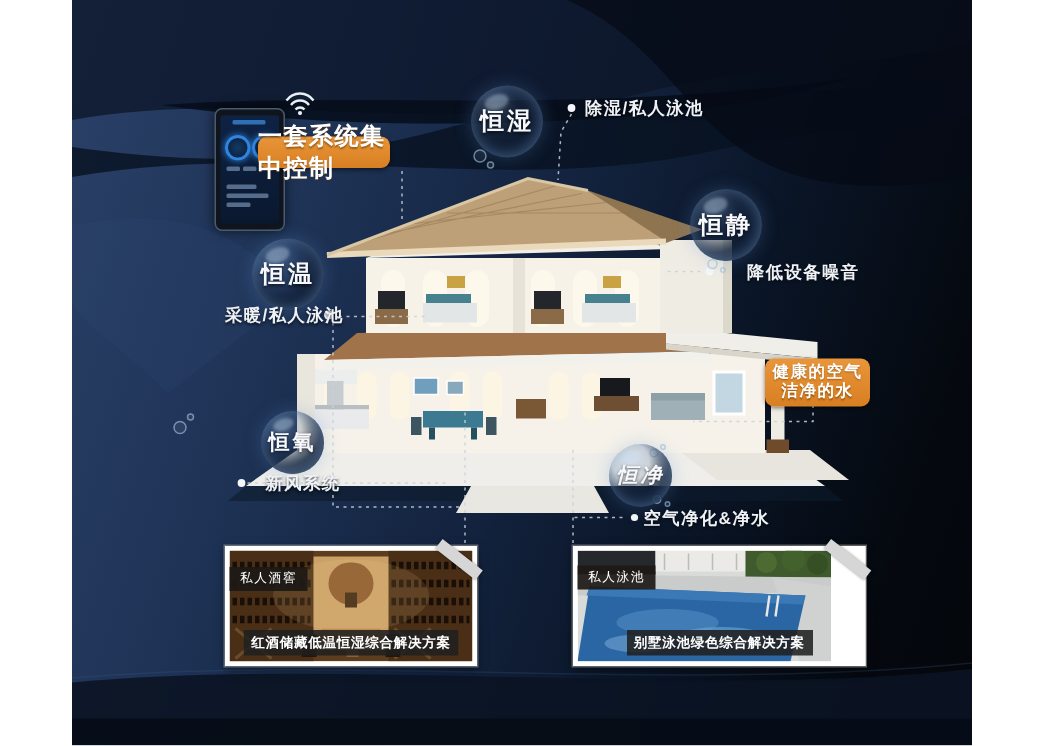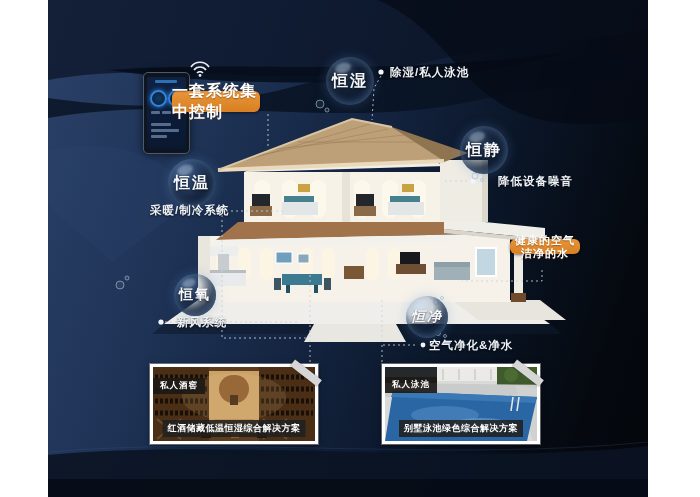--- a/index.html
+++ b/index.html
@@ -20,41 +20,41 @@
   .b-md{width:42px;height:42px;font-size:14px;}
 
   .desc{position:absolute;color:#eef2f7;font-size:11.5px;font-weight:bold;letter-spacing:1px;
         white-space:nowrap;text-shadow:0 1px 2px rgba(0,0,0,.7);}
 
   
   .obox{position:absolute;background:linear-gradient(#e9953a,#d87f22);border-radius:6px;color:#fff;
         font-weight:bold;display:flex;flex-direction:column;align-items:center;justify-content:center;
         box-shadow:0 1px 3px rgba(0,0,0,.5);text-shadow:0 1px 1px rgba(90,50,0,.5);}
   .obox.ctrl{left:124px;top:91px;width:88px;height:21px;font-size:16px;letter-spacing:1px;}
-  .obox.healthy{left:462px;top:239px;width:70px;height:15px;font-size:11px;line-height:13px;letter-spacing:1px;justify-content:center;}
+  .obox.healthy{left:462px;top:239px;width:70px;height:32px;font-size:11px;line-height:13px;letter-spacing:1px;justify-content:center;}
 
   
   .phone{position:absolute;left:95px;top:72px;width:45px;height:80px;background:#10151d;
          border:1px solid #4a5a70;border-radius:5px;box-shadow:0 0 8px rgba(0,0,0,.6);}
   .phone .screen{position:absolute;left:3px;top:4px;right:3px;bottom:4px;border-radius:2px;
          background:linear-gradient(#0e2244,#0a182f);}
   .phone .bar{position:absolute;left:8px;top:3px;width:22px;height:3px;background:#2f6fb5;border-radius:1px;}
   .knob{position:absolute;top:13px;width:13px;height:13px;border-radius:50%;
         border:2px solid #2f85e0;background:radial-gradient(circle,#0b2richard,#0a1c33);
         background:radial-gradient(circle,#123a66,#0a1c33);box-shadow:0 0 5px #2f85e0;}
   .knob.k1{left:3px;} .knob.k2{left:21px;}
   .prow{position:absolute;left:4px;height:3px;background:rgba(160,190,225,.5);border-radius:1px;}
 
   
   .card{position:absolute;width:168px;height:80px;background:#fff;border:3px solid #ffffff;
         box-shadow:0 0 0 1px rgba(180,180,180,.5),0 2px 6px rgba(0,0,0,.5);box-sizing:border-box;}
   .card .photo{position:absolute;left:0;top:0;right:0;bottom:0;overflow:hidden;}
   .card .photo svg{display:block;}
   .tag{position:absolute;left:0;top:11px;background:rgba(28,25,22,.92);color:#fff;font-size:8.5px;
-       font-weight:bold;letter-spacing:1px;padding:2px 7px;font-family:"Liberation Serif",serif;}
+       font-weight:normal;letter-spacing:1px;padding:2px 7px;font-family:"Liberation Serif",serif;}
   .caption{position:absolute;bottom:4px;left:50%;transform:translateX(-50%);background:rgba(32,32,32,.88);
        color:#fff;font-size:9px;font-weight:bold;letter-spacing:.5px;white-space:nowrap;padding:2px 5px;
        font-family:"Liberation Serif",serif;}
   .ribbon{position:absolute;top:2px;right:-8px;width:34px;height:8px;background:#d6d6d6;
        transform:rotate(38deg);box-shadow:0 0 2px rgba(0,0,0,.4);}
 </style>
 </head>
 <body>
 
 <div class="canvas">
@@ -203,39 +203,39 @@
     </svg>
 
     <div class="obox ctrl">
       <span>一套系统集中控制</span>
     </div>
     <div class="obox healthy">
       <span>健康的空气</span>
       <span>洁净的水</span>
     </div>
 
-    <div class="bubble b-lg" style="left:278px;top:57px;">
+    <div class="bubble b-lg" style="left:266px;top:57px;">
       <span>恒湿</span>
     </div>
     <div class="bubble b-lg" style="left:412px;top:126px;align-items:center;">
       <span>恒静</span>
     </div>
     <div class="bubble b-lg" style="left:120px;top:159px;font-family:Liberation Serif, serif;">
       <span>恒温</span>
     </div>
     <div class="bubble b-md" style="left:82px;top:274px;margin-left:44px;">
       <span>恒氧</span>
     </div>
     <div class="bubble b-md" style="left:358px;top:296px;font-style:italic;">
       <span>恒净</span>
     </div>
 
     <div class="desc" style="left:342px;top:65px;">除湿/私人泳池</div>
     <div class="desc" style="left:434px;top:174px;padding-left:16px;">降低设备噪音</div>
-    <div class="desc" style="left:102px;top:203px;">采暖/制冷系统</div>
+    <div class="desc" style="left:102px;top:203px;">采暖/私人泳池</div>
     <div class="desc" style="left:81px;top:315px;margin-left:48px;">新风系统</div>
     <div class="desc" style="left:381px;top:338px;">空气净化&amp;净水</div>
 
     <div class="card" style="left:102px;top:364px;width:168px;">
       <div class="photo">
         <svg width="162" height="74" viewBox="0 0 162 74">
           <rect width="162" height="74" fill="#5d3d1e"></rect>
           <rect x="0" y="0" width="56" height="74" fill="#4a2f16"></rect>
           <rect x="106" y="0" width="56" height="74" fill="#4a2f16"></rect>
           <g stroke="#1a0f06" stroke-width="5" stroke-dasharray="3 2">
@@ -262,21 +262,21 @@
           <rect x="48" y="56" width="10" height="15" fill="#241708"></rect>
           <rect x="104" y="56" width="10" height="15" fill="#241708"></rect>
           <ellipse cx="81" cy="30" rx="52" ry="24" fill="#ffcf8a" opacity="0.12"></ellipse>
         </svg>
       </div>
       <div class="ribbon"></div>
       <div class="tag">私人酒窖</div>
       <div class="caption">红酒储藏低温恒湿综合解决方案</div>
     </div>
 
-    <div class="card" style="left:334px;top:364px;width:158px;">
+    <div class="card" style="left:334px;top:364px;width:195px;">
       <div class="photo">
         <svg width="169" height="74" viewBox="0 0 169 74">
           <rect width="169" height="74" fill="#d9dbd8"></rect>
           <rect x="0" y="0" width="52" height="16" fill="#26292b"></rect>
           <rect x="52" y="0" width="60" height="14" fill="#eceae6"></rect>
           <rect x="112" y="0" width="57" height="18" fill="#3f5a2c"></rect>
           <circle cx="126" cy="8" r="7" fill="#4c6b33"></circle>
           <circle cx="144" cy="6" r="8" fill="#43612c"></circle>
           <circle cx="160" cy="9" r="7" fill="#364f24"></circle>
           <g stroke="#b9bcb9" stroke-width="1">

